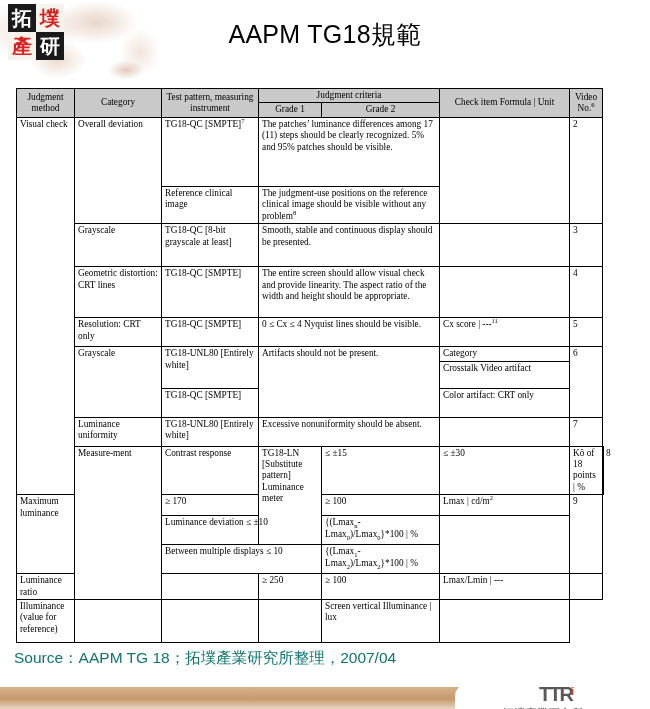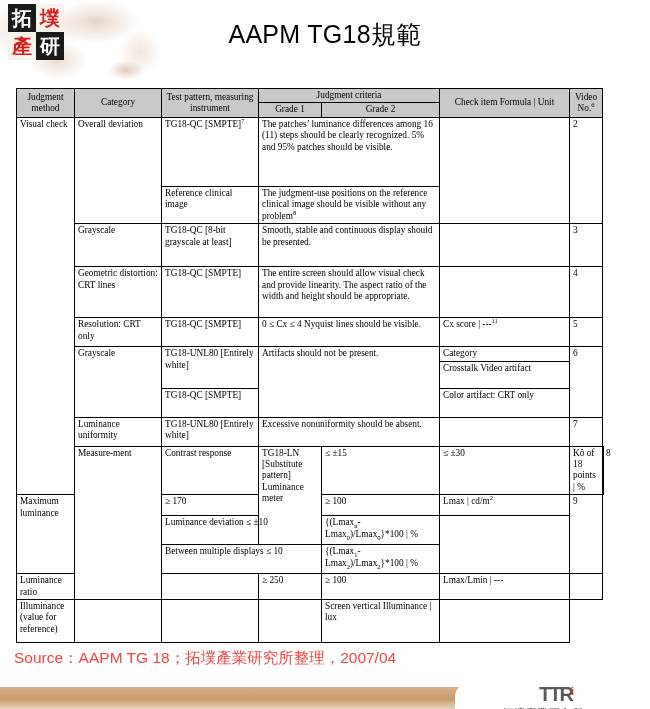--- a/index.html
+++ b/index.html
@@ -95,21 +95,21 @@
   td.num { text-align: center; vertical-align: middle; }
   sup { font-size: 6.5px; vertical-align: super; line-height: 0; }
   sub { font-size: 6.5px; vertical-align: sub; line-height: 0; }
 
   
   #source-line {
     position: absolute;
     left: 14px; top: 648px;
     font-family: "Liberation Sans", sans-serif;
     font-size: 15.5px;
-    color: #ef4444;
+    color: #0f766e;
     white-space: nowrap;
   }
 
   
   #footer-band {
     position: absolute;
     left: 0; bottom: 0;
     width: 650px; height: 22px;
     background: linear-gradient(180deg, #d6b28c 0%, #c79a6e 55%, #e8d6c2 100%);
     border-top-right-radius: 0;
@@ -202,21 +202,21 @@
       <th>Grade 1</th>
       <th>Grade 2</th>
     </tr>
   </thead>
   <tbody>
 
     <tr>
       <td rowspan="10" class="num">Visual check</td>
       <td rowspan="2" class="mid">Overall deviation</td>
       <td style="height:66px"><span>TG18-QC [SMPTE]</span><sup>7</sup></td>
-      <td colspan="2">The patches’ luminance differences among 16 (11) steps should be clearly recognized. 5% and 95% patches should be visible.</td>
+      <td colspan="2">The patches’ luminance differences among 17 (11) steps should be clearly recognized. 5% and 95% patches should be visible.</td>
       <td rowspan="2"></td>
       <td rowspan="2" class="num">2</td>
     </tr>
 
     <tr>
       <td style="height:32px">Reference clinical image</td>
       <td colspan="2"><span>The judgment-use positions on the reference clinical image should be visible without any problem</span><sup>8</sup></td>
     </tr>
 
     <tr>

